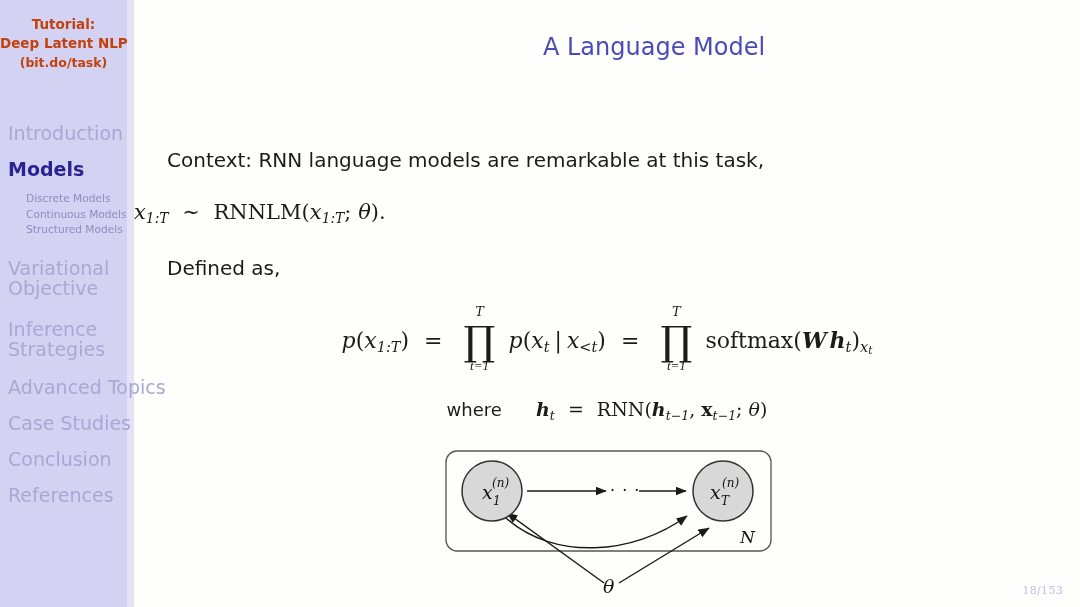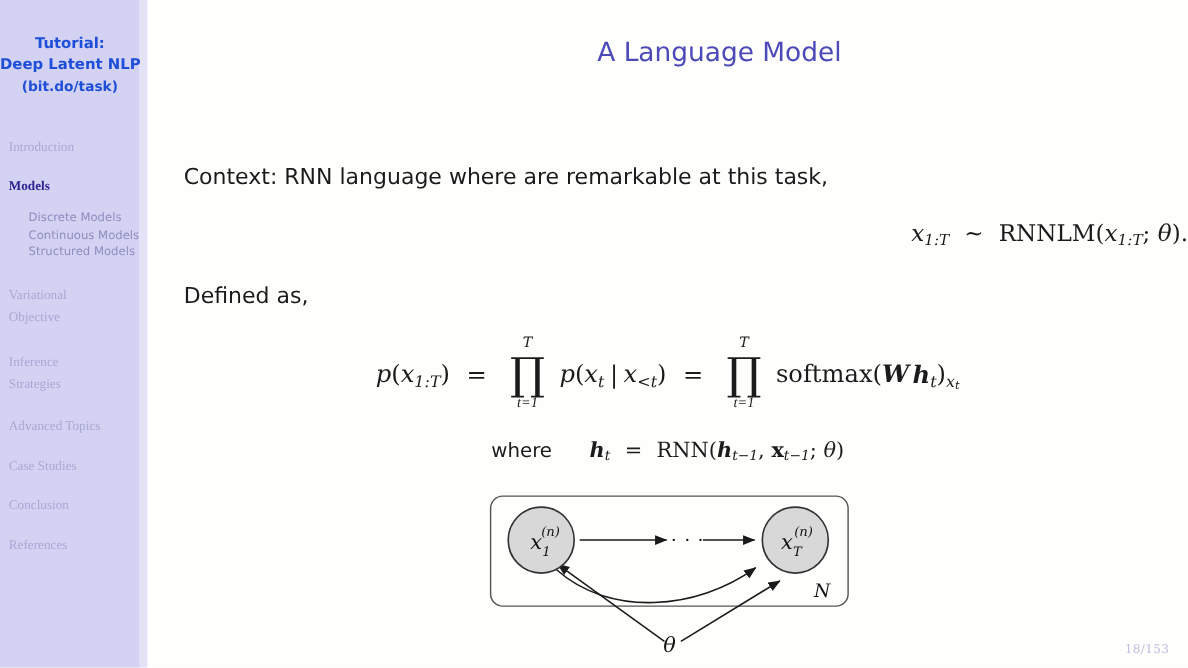--- a/index.html
+++ b/index.html
@@ -23,43 +23,41 @@
   }
   #sidebar-edge {
     position: absolute; left: 127px; top: 0;
     width: 7px; height: 607px;
     background: #e3e2f7;
   }
   #sidebar-title {
     position: absolute; left: 0; top: 15px;
     width: 127px;
     text-align: center;
-    color: #1d4ed8;
+    color: #c2410c;
     font-weight: bold;
     font-size: 13.5px;
     line-height: 19px;
     font-family: "DejaVu Sans", sans-serif;
-    margin-top: 16px;
   }
   #sidebar-title .line { display: block; white-space: nowrap; }
   #sidebar-title .line.small { font-size: 12.5px; }
 
   #toc {
     position: absolute; left: 0; top: 126px;
     width: 127px;
   }
   .toc-section {
     display: block;
     padding-left: 8px;
-    font-size: 12px;
+    font-size: 19px;
     line-height: 15px;
     color: #a9a7d4;
     margin-bottom: 4px;
     white-space: nowrap;
-    font-family: Liberation Serif, serif;
   }
   .toc-section.active {
     color: #2b2390;
     font-weight: bold;
   }
   .toc-section.two-line { line-height: 20px; }
   .toc-sub {
     display: block;
     padding-left: 26px;
     font-size: 10.6px;
@@ -115,21 +113,21 @@
   .mup  { font-style: normal; }
   .mb   { font-weight: bold; font-style: italic; }
   .mbup { font-weight: bold; font-style: normal; }
   sub, sup { font-size: 0.66em; font-style: italic; }
   sub { vertical-align: -0.28em; }
 
   #eq-dist {
     position: absolute;
     left: 0; top: 200px;
     width: 946px;
-    text-align: right;
+    text-align: left;
     font-size: 21px;
   }
   #eq-main {
     position: absolute;
     left: 0; top: 312px;
     width: 946px;
     text-align: center;
     font-size: 22px;
   }
   #eq-where {
@@ -232,21 +230,21 @@
     <div class="gap-md"></div>
 
     <div class="toc-section">References</div>
   </div>
 
   <div id="main">
 
     <div id="slide-title">A Language Model</div>
 
 
-    <div class="body-line" id="line-ctx">Context: RNN language where are remarkable at this task,</div>
+    <div class="body-line" id="line-ctx">Context: RNN language models are remarkable at this task,</div>
 
     <div id="eq-dist" class="math">
       <span class="mi">x</span><sub>1:T</sub>
       <span class="mup" style="margin:0 7px;">∼</span>
       <span class="mup">RNNLM</span><span class="mup">(</span><span class="mi">x</span><sub>1:T</sub><span class="mup">;&nbsp;</span><span class="mi">θ</span><span class="mup">).</span>
     </div>
 
     <div class="body-line" id="line-def">Defined as,</div>
 
     <div id="eq-main" class="math">

